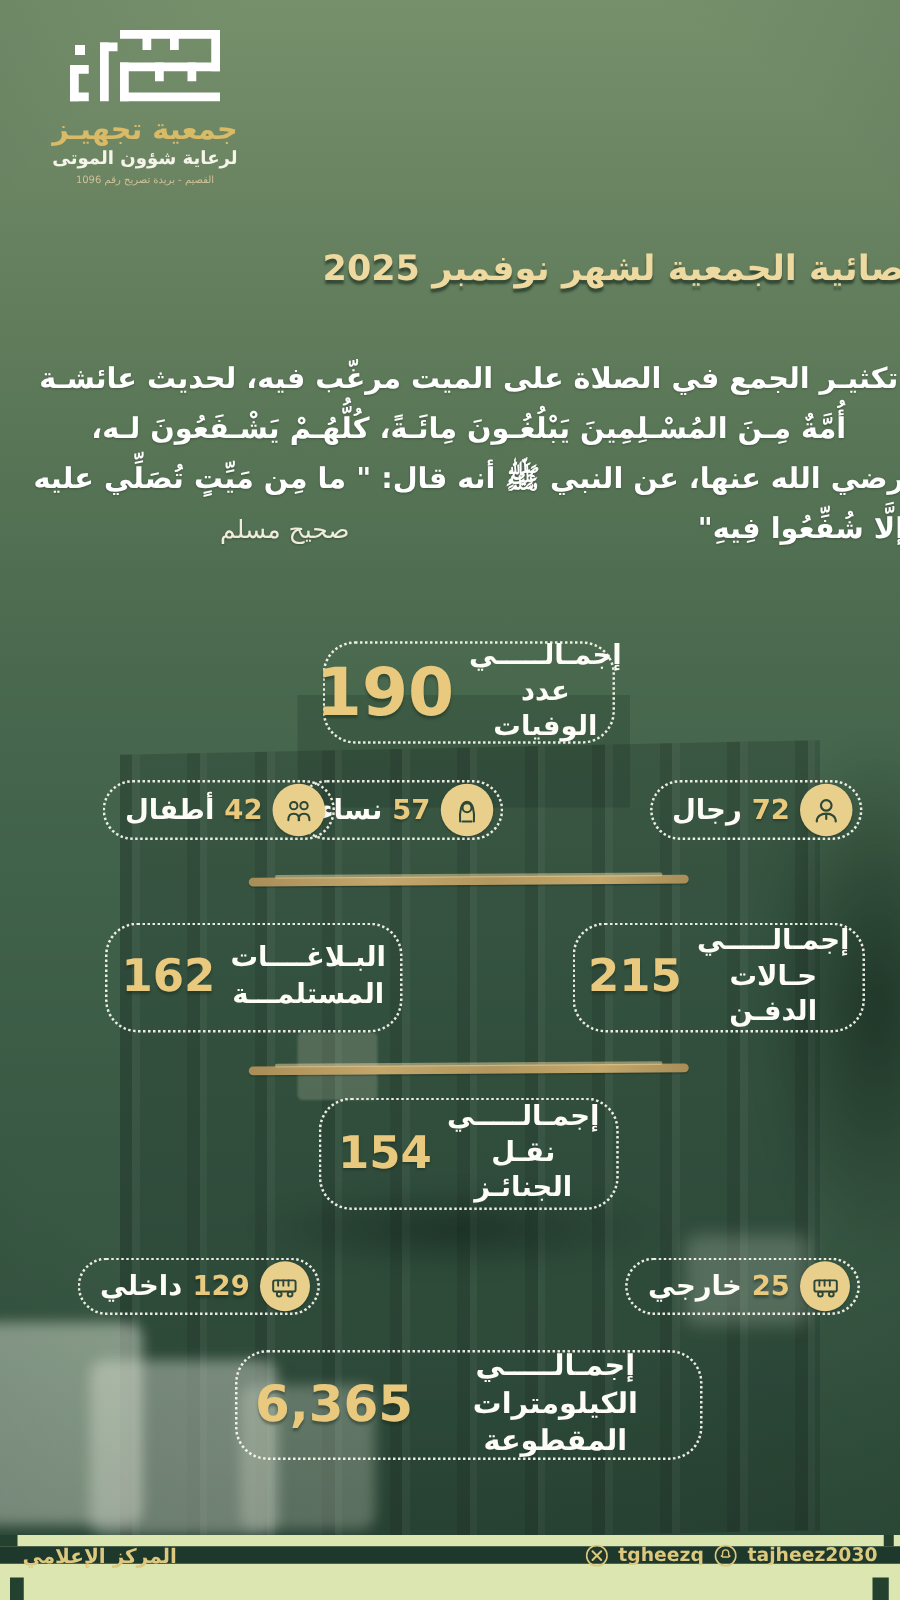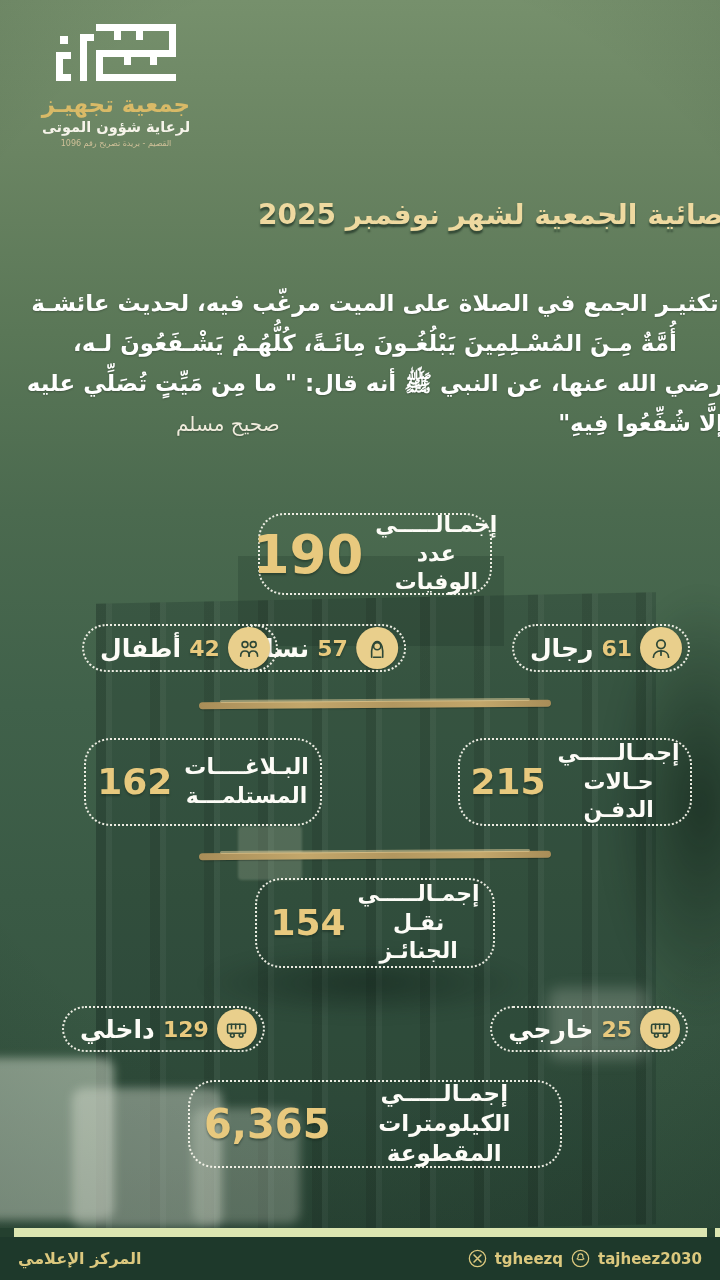--- a/index.html
+++ b/index.html
@@ -51,37 +51,37 @@
   .b-transfer{top:878px;left:50%;transform:translateX(-50%);width:240px;height:90px;}
   .b-km{top:1080px;left:50%;transform:translateX(-50%);width:374px;height:88px;}
   .b-km .sbox-num{font-size:40px;}
   .b-km .sbox-label{font-size:23px;}
   
   .pill{position:absolute;box-sizing:border-box;display:flex;direction:rtl;align-items:center;gap:8px;height:48px;
     border:2.5px dotted rgba(252,250,240,.92);border-radius:999px;padding:0 6px 0 16px;}
   .picon{width:42px;height:42px;border-radius:50%;background:#e9cf8c;display:flex;align-items:center;justify-content:center;flex:0 0 auto;
     box-shadow:0 1px 2px rgba(0,0,0,.25);}
   .pnum{color:#e8c97e;font-weight:700;font-size:22px;text-shadow:0 2px 2px rgba(18,36,26,.4);}
-  .plabel{color:#fdfcf7;font-weight:700;font-size:25px;}
+  .plabel{color:#fdfcf7;font-weight:700;font-size:22px;}
   .p-men{top:624px;right:60px;}
   .p-women{top:624px;left:320px;transform:translateX(-50%);}
   .p-children{top:624px;left:82px;}
   .p-ext{top:1006px;right:62px;height:46px;}
   .p-int{top:1006px;left:62px;height:46px;}
   .p-ext .picon,.p-int .picon{width:40px;height:40px;}
   
   .brush{position:absolute;left:50%;transform:translateX(-50%) rotate(-.4deg);width:352px;height:7px;
     background:linear-gradient(90deg,#a88d58,#c3a76b 30%,#b2975f 55%,#c3a76b 80%,#a88d58);border-radius:4px;
     box-shadow:0 1px 1px rgba(0,0,0,.25);}
   .brush::after{content:"";position:absolute;left:6%;top:-2px;width:88%;height:3px;background:rgba(235,214,160,.5);border-radius:3px;}
   .brush1{top:701px;}
   .brush2{top:852px;}
   
   .footer{position:absolute;left:0;bottom:0;width:720px;height:52px;background:#dce6b1;}
-  .f-bar{position:absolute;left:0;top:9px;width:720px;height:43px;background:#1e392b;box-sizing:border-box;
+  .f-bar{position:absolute;left:0;top:9px;width:720px;height:14px;background:#1e392b;box-sizing:border-box;
     display:flex;direction:ltr;justify-content:space-between;align-items:center;padding:0 18px;}
   .f-dept{color:#dcc87e;font-weight:700;font-size:16px;direction:rtl;}
   .handles{display:flex;align-items:center;gap:8px;color:#dcc87e;font-weight:700;font-size:15px;}
   .handles svg{display:block;}
   .f-notch{position:absolute;background:#24402f;}
   .n-tl{top:0;left:0;width:14px;height:9px;}
   .n-tr{top:0;right:5px;width:8px;height:9px;}
   .n-bl{bottom:0;left:8px;width:11px;height:18px;}
   .n-br{bottom:0;right:9px;width:13px;height:18px;}
 </style>
@@ -149,21 +149,21 @@
   </div>
 
   <div class="pill p-men">
     <span class="picon">
       <svg width="26" height="26" viewBox="0 0 24 24" fill="none" stroke="#2e4837" stroke-width="1.6" stroke-linecap="round">
         <circle cx="12" cy="8.6" r="3.9"></circle>
         <path d="M5 20.5c0-3.7 3.1-5.8 7-5.8s7 2.1 7 5.8"></path>
         <path d="M12 15.2v3.4"></path>
       </svg>
     </span>
-    <span class="pnum">61</span>
+    <span class="pnum">72</span>
     <span class="plabel">رجال</span>
   </div>
 
   <div class="pill p-women">
     <span class="picon">
       <svg width="26" height="26" viewBox="0 0 24 24" fill="none" stroke="#2e4837" stroke-width="1.5" stroke-linecap="round">
         <circle cx="12" cy="10.3" r="3.3"></circle>
         <path d="M6.9 20.5C6.3 13.5 7.6 6 12 6s5.7 7.5 5.1 14.5"></path>
         <path d="M8.6 20.5h6.8"></path>
       </svg>

